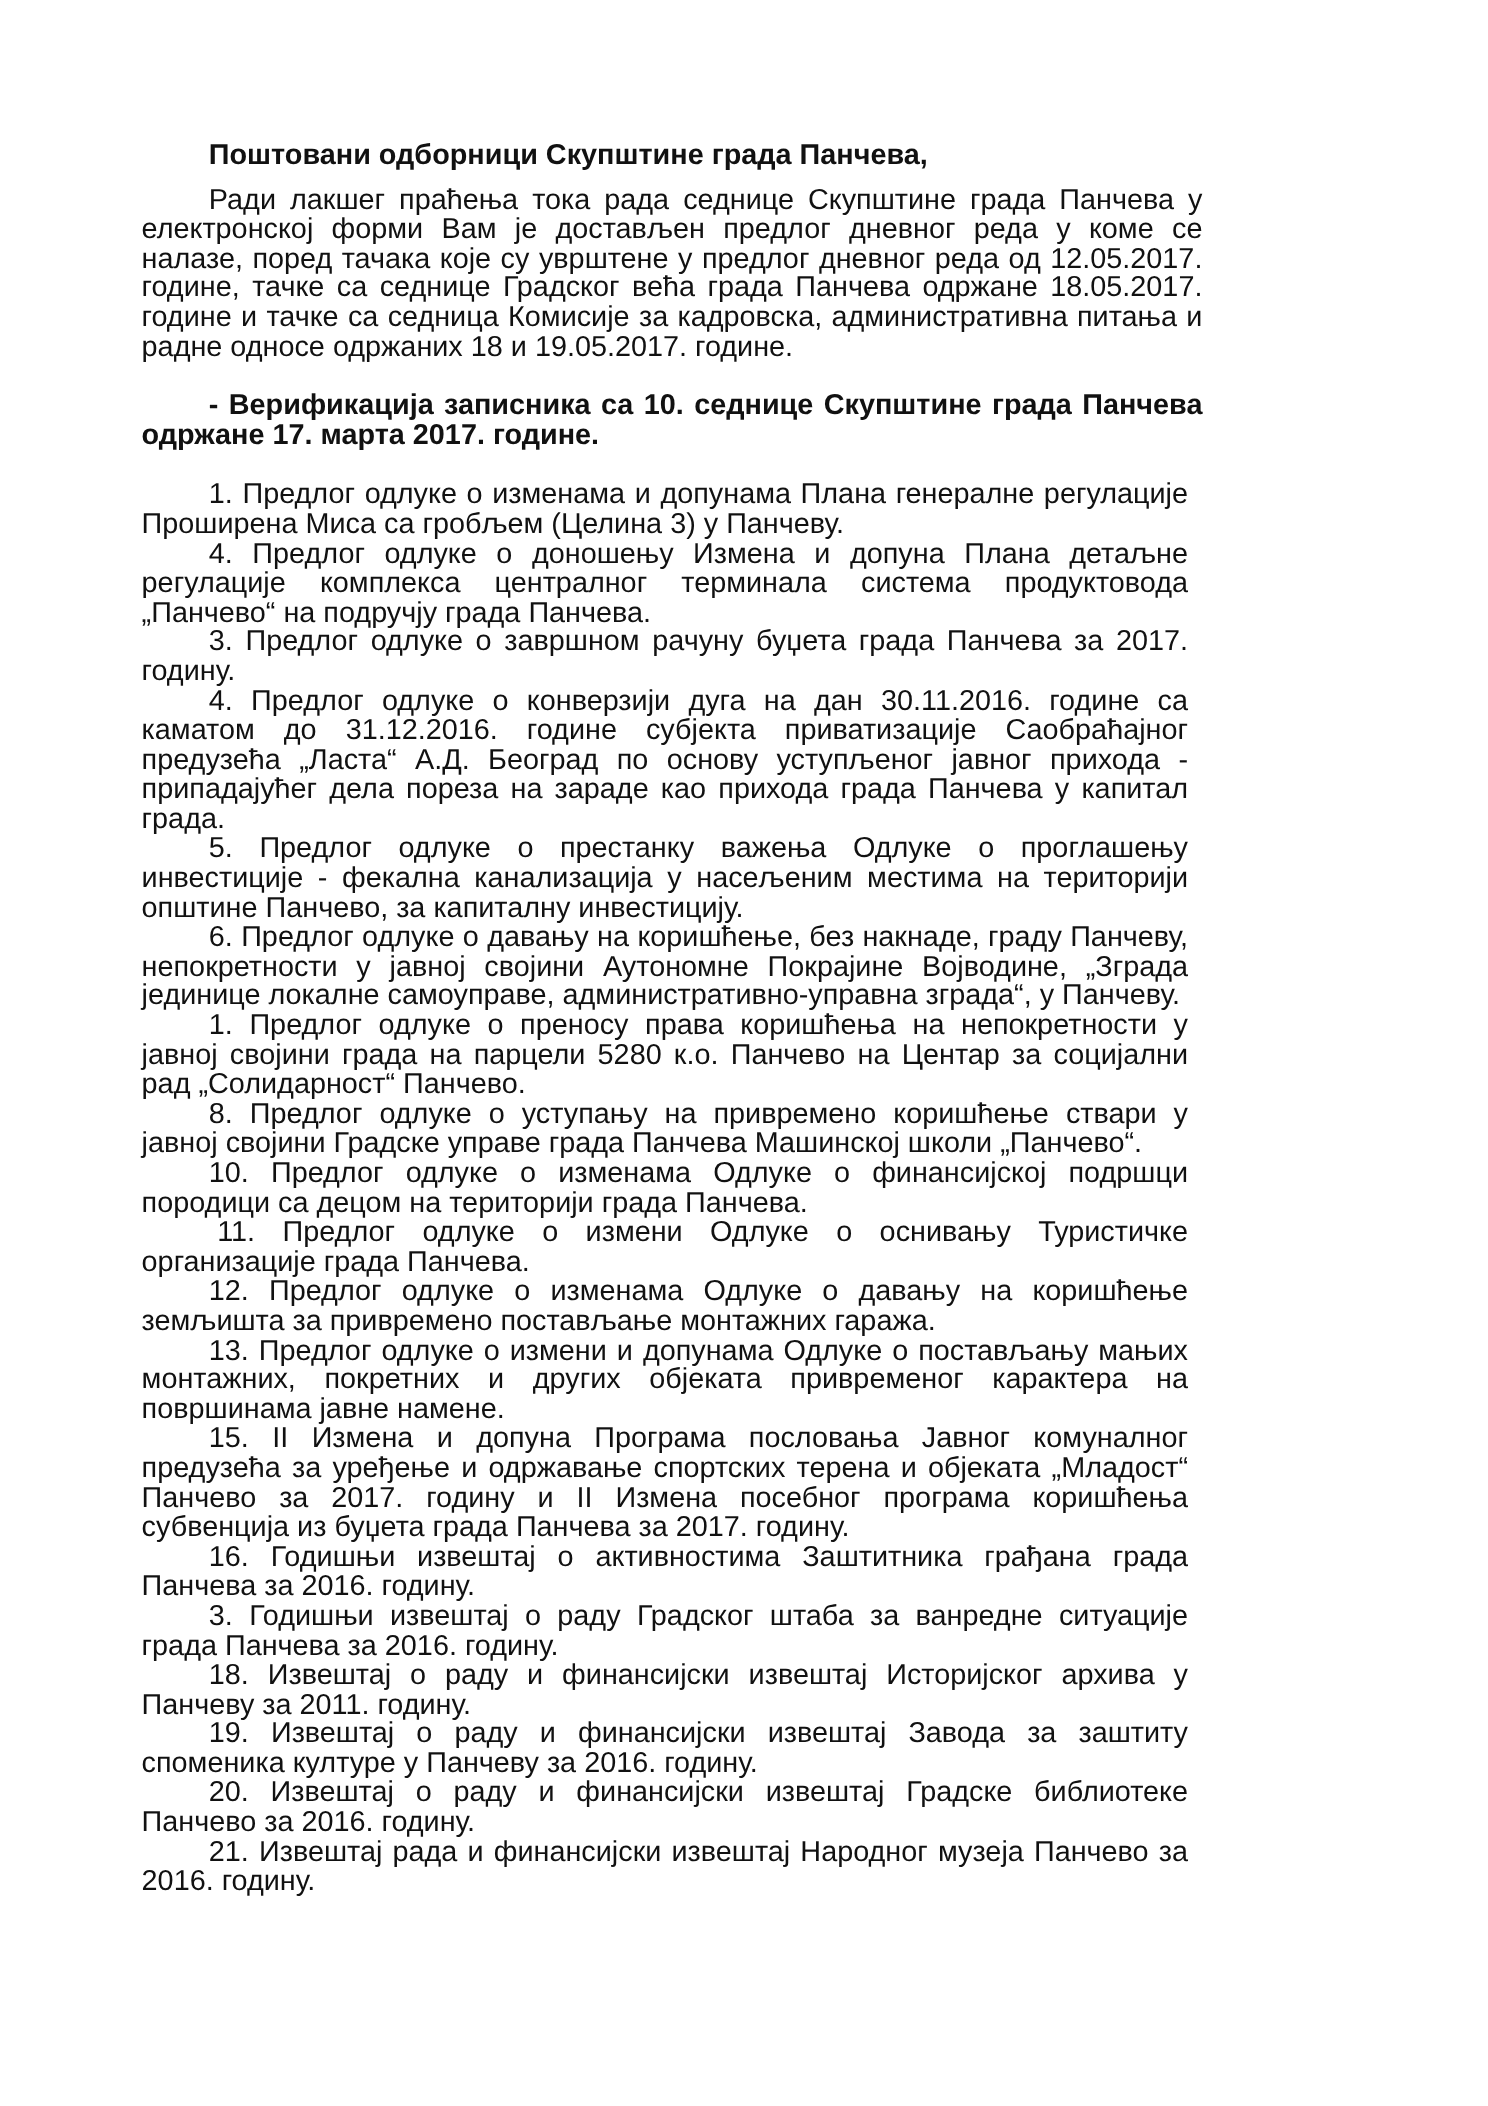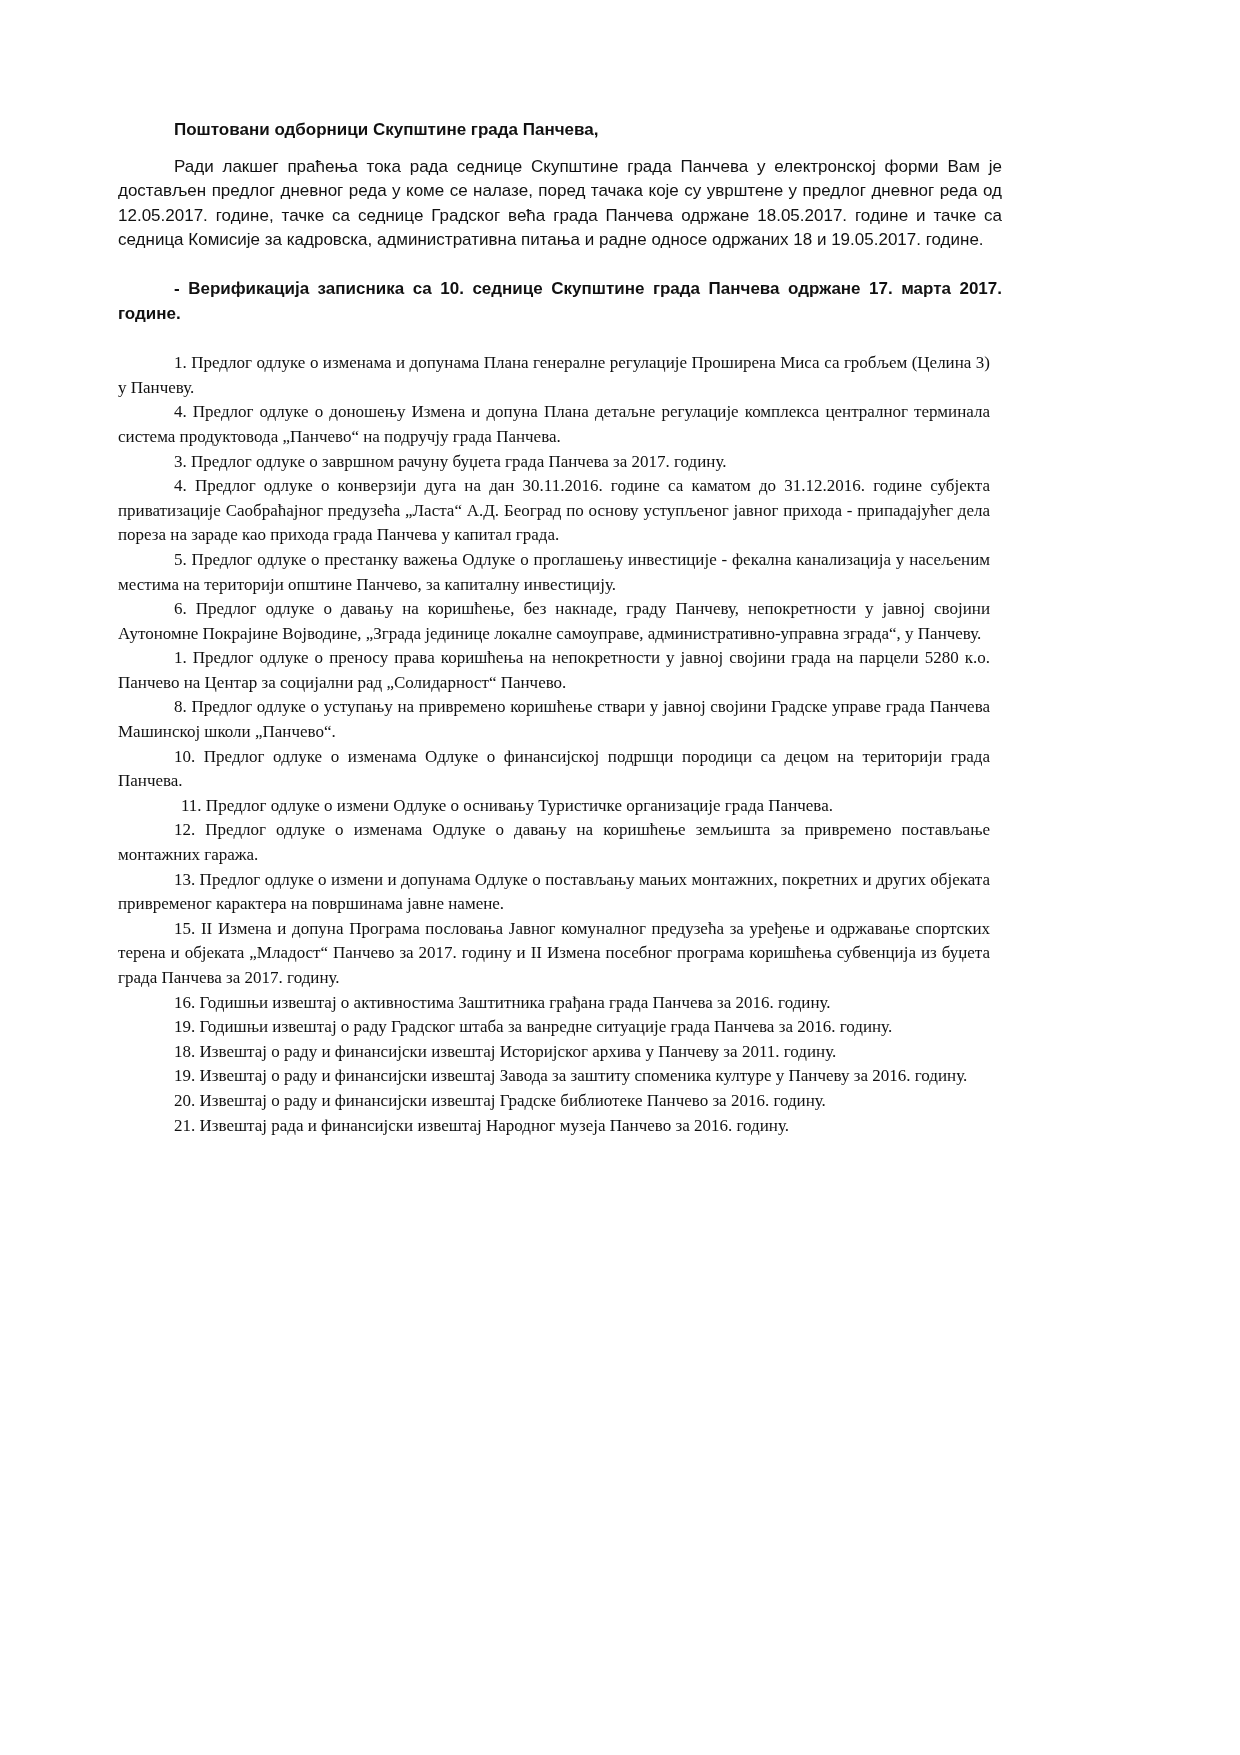--- a/index.html
+++ b/index.html
@@ -3,41 +3,41 @@
 <meta charset="utf-8">
 <style>
   html, body { margin: 0; padding: 0; background: #ffffff; }
   body { width: 1240px; height: 1755px; position: relative; overflow: hidden; }
   .page {
     position: absolute;
     left: 118px;
     top: 108px;
     width: 884px;
     font-family: "Liberation Sans", sans-serif;
-    font-size: 17px;
+    font-size: 24px;
     line-height: 24.6px;
     color: #111111;
   }
   .greeting {
     font-weight: bold;
     text-indent: 56px;
     margin: 10px 0 0 0;
   }
   .intro {
     text-align: justify;
     text-indent: 56px;
     margin: 12px 0 0 0;
   }
   .verification {
     font-weight: bold;
     text-align: justify;
     text-indent: 56px;
     margin: 24px 0 0 0;
   }
-  .agenda { margin: 25px 12px 0 0; padding: 0; list-style: none; font-family: Liberation Serif, serif; }
+  .agenda { margin: 25px 12px 0 0; padding: 0; list-style: none; }
   .agenda-item {
     text-align: justify;
     text-indent: 56px;
     margin: 0;
   }
   .agenda-item.extra-indent { text-indent: 63px; }
 </style>
 </head>
 <body>
 
@@ -53,19 +53,19 @@
     <li class="agenda-item">5. Предлог одлуке о престанку важења Одлуке о проглашењу инвестиције - фекална канализација у насељеним местима на територији општине Панчево, за капиталну инвестицију.</li>
     <li class="agenda-item">6. Предлог одлуке о давању на коришћење, без накнаде, граду Панчеву, непокретности у јавној својини Аутономне Покрајине Војводине, „Зграда јединице локалне самоуправе, административно-управна зграда“, у Панчеву.</li>
     <li class="agenda-item">1. Предлог одлуке о преносу права коришћења на непокретности у јавној својини града на парцели 5280 к.о. Панчево на Центар за социјални рад „Солидарност“ Панчево.</li>
     <li class="agenda-item">8. Предлог одлуке о уступању на привремено коришћење ствари у јавној својини Градске управе града Панчева Машинској школи „Панчево“.</li>
     <li class="agenda-item">10. Предлог одлуке о изменама Одлуке о финансијској подршци породици са децом на територији града Панчева.</li>
     <li class="agenda-item extra-indent">11. Предлог одлуке о измени Одлуке о оснивању Туристичке организације града Панчева.</li>
     <li class="agenda-item">12. Предлог одлуке о изменама Одлуке о давању на коришћење земљишта за привремено постављање монтажних гаража.</li>
     <li class="agenda-item">13. Предлог одлуке о измени и допунама Одлуке о постављању мањих монтажних, покретних и других објеката привременог карактера на површинама јавне намене.</li>
     <li class="agenda-item">15. II Измена и допуна Програма пословања Јавног комуналног предузећа за уређење и одржавање спортских терена и објеката „Младост“ Панчево за 2017. годину и II Измена посебног програма коришћења субвенција из буџета града Панчева за 2017. годину.</li>
     <li class="agenda-item">16. Годишњи извештај о активностима Заштитника грађана града Панчева за 2016. годину.</li>
-    <li class="agenda-item">19. Годишњи извештај о раду Градског штаба за ванредне ситуације града Панчева за 2016. годину.</li>
+    <li class="agenda-item">3. Годишњи извештај о раду Градског штаба за ванредне ситуације града Панчева за 2016. годину.</li>
     <li class="agenda-item">18. Извештај о раду и финансијски извештај Историјског архива у Панчеву за 2011. годину.</li>
     <li class="agenda-item">19. Извештај о раду и финансијски извештај Завода за заштиту споменика културе у Панчеву за 2016. годину.</li>
     <li class="agenda-item">20. Извештај о раду и финансијски извештај Градске библиотеке Панчево за 2016. годину.</li>
     <li class="agenda-item">21. Извештај рада и финансијски извештај Народног музеја Панчево за 2016. годину.</li>
   </ol>
 </div>
 
 </body></html>

